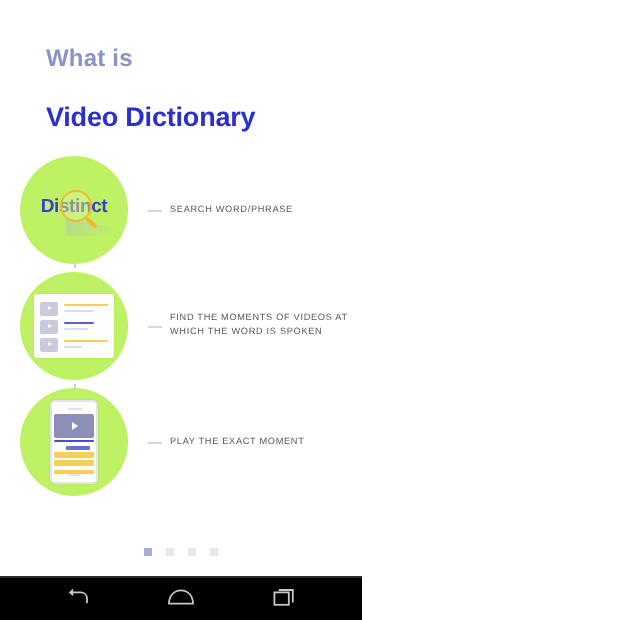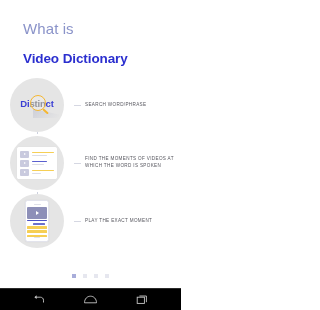--- a/index.html
+++ b/index.html
@@ -12,42 +12,42 @@
   .screen {
     position: relative;
     width: 181px; height: 310px;
     background: #ffffff;
     display: flex; flex-direction: column;
   }
 
   
   .header { padding: 22px 0 0 23px; }
   .title-top {
-    font-size: 15px; font-weight: 400; color: #8a93c9;
+    font-size: 12px; font-weight: 700; color: #8a93c9;
     letter-spacing: 0.1px; line-height: 14px;
   }
   .title-main {
     font-size: 13.5px; font-weight: bold; color: #2b2fcf;
     letter-spacing: -0.1px; line-height: 18px; margin-top: 14px;
   }
 
   
   .steps { position: relative; flex: 1; padding-top: 8px; }
   .step {
     position: relative;
     display: flex; align-items: center;
     height: 58px;
   }
   .circle-wrap {
     width: 74px; min-width: 74px;
     display: flex; align-items: center; justify-content: center;
   }
   .circle {
     width: 54px; height: 54px; border-radius: 50%;
-    background: #e5e5e5;
+    background: #bef264;
     display: flex; align-items: center; justify-content: center;
     position: relative;
   }
   .dash {
     width: 7px; height: 1px; background: #d5d7e2;
     margin-right: 4px; flex: none;
   }
   .step-text {
     font-size: 4.6px; color: #57575f; line-height: 6.6px;
     letter-spacing: 0.35px; font-weight: 400;

